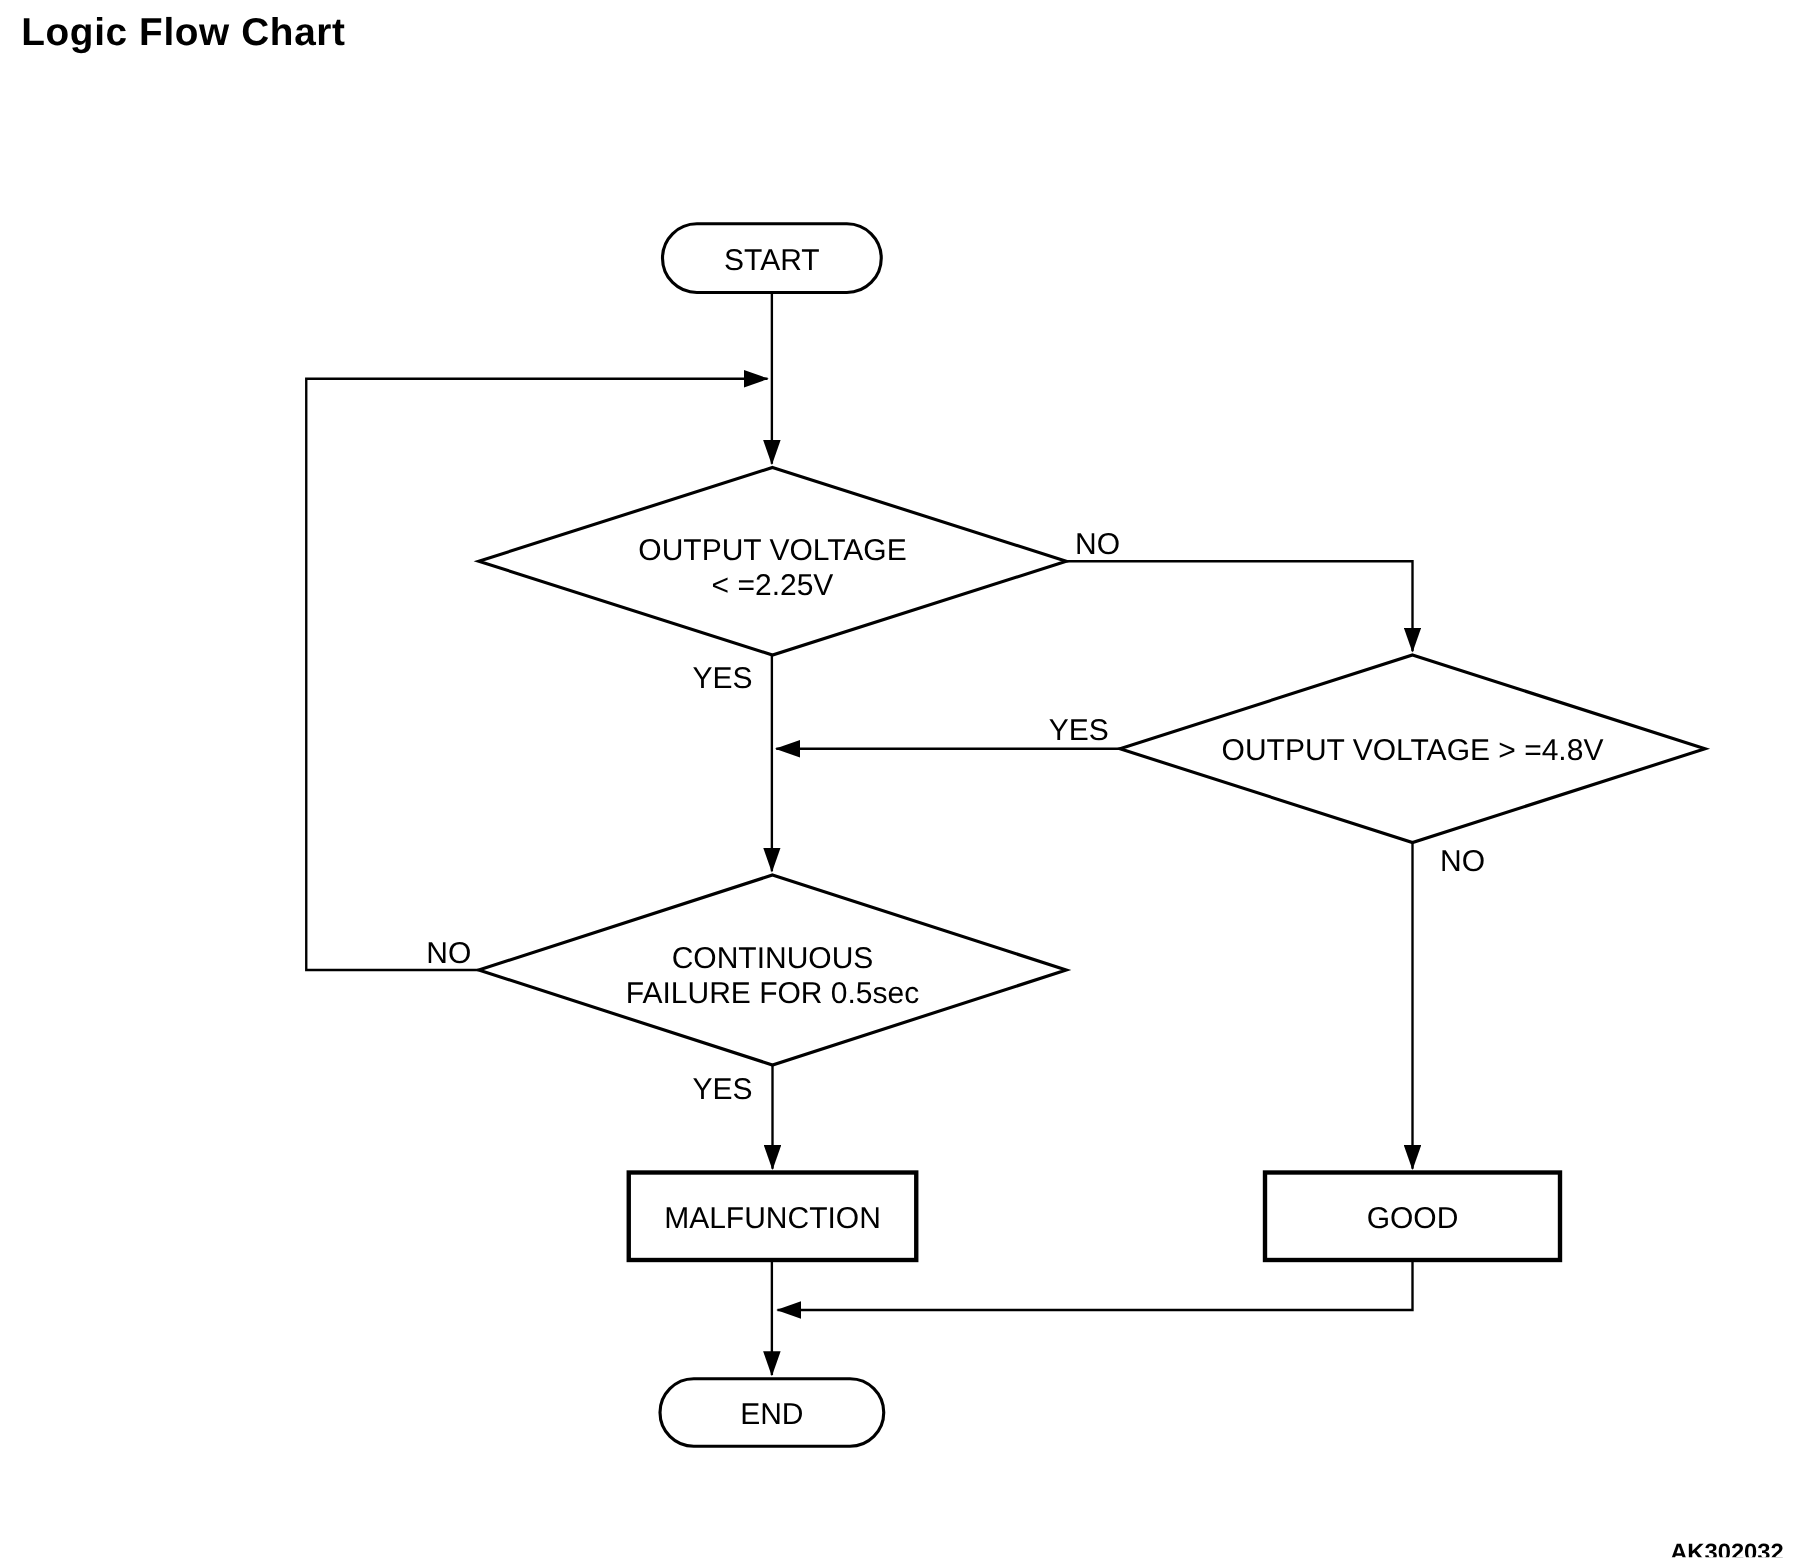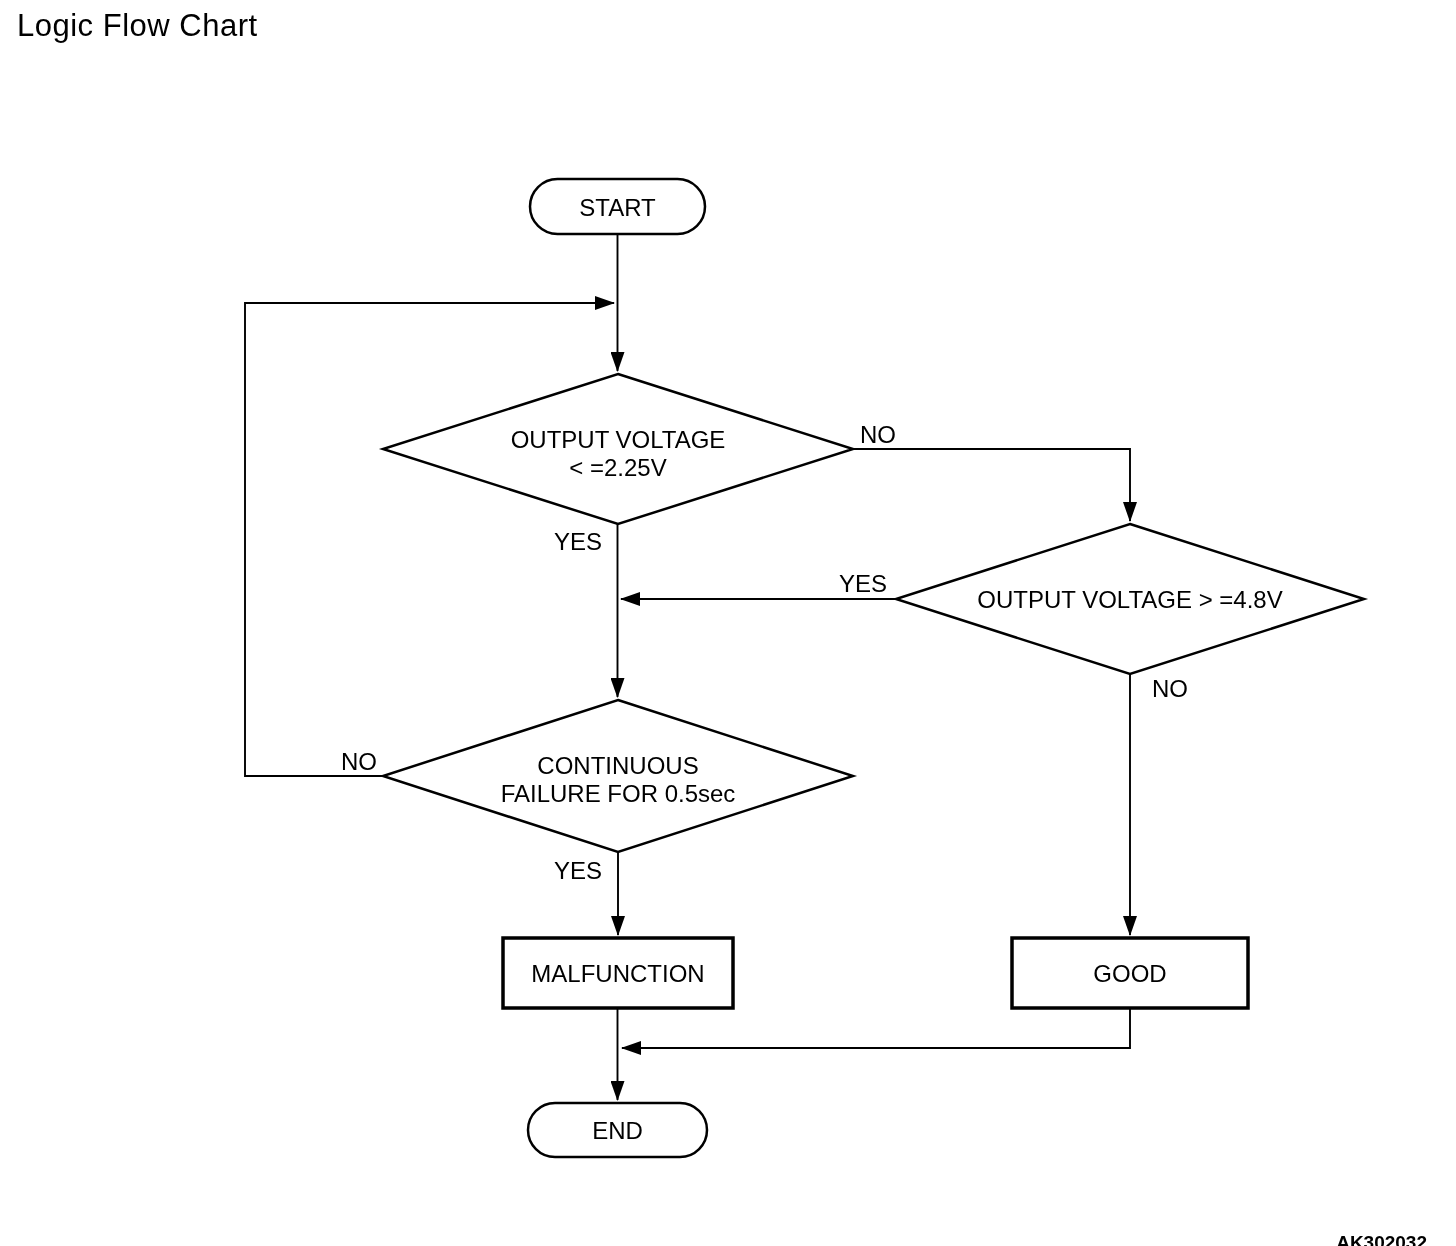--- a/index.html
+++ b/index.html
@@ -15,21 +15,21 @@
     font-family: "Liberation Sans", sans-serif;
     color: #000000;
     overflow: hidden;
   }
   .page-title {
     position: absolute;
     left: 17px;
     top: 8px;
     margin: 0;
     font-size: 31px;
-    font-weight: normal;
+    font-weight: bold;
     letter-spacing: 0.5px;
     color: #000000;
   }
   .figure-code {
     position: absolute;
     top: 1232px;
     right: 29px;
     font-size: 19px;
     font-weight: bold;
     color: #000000;

